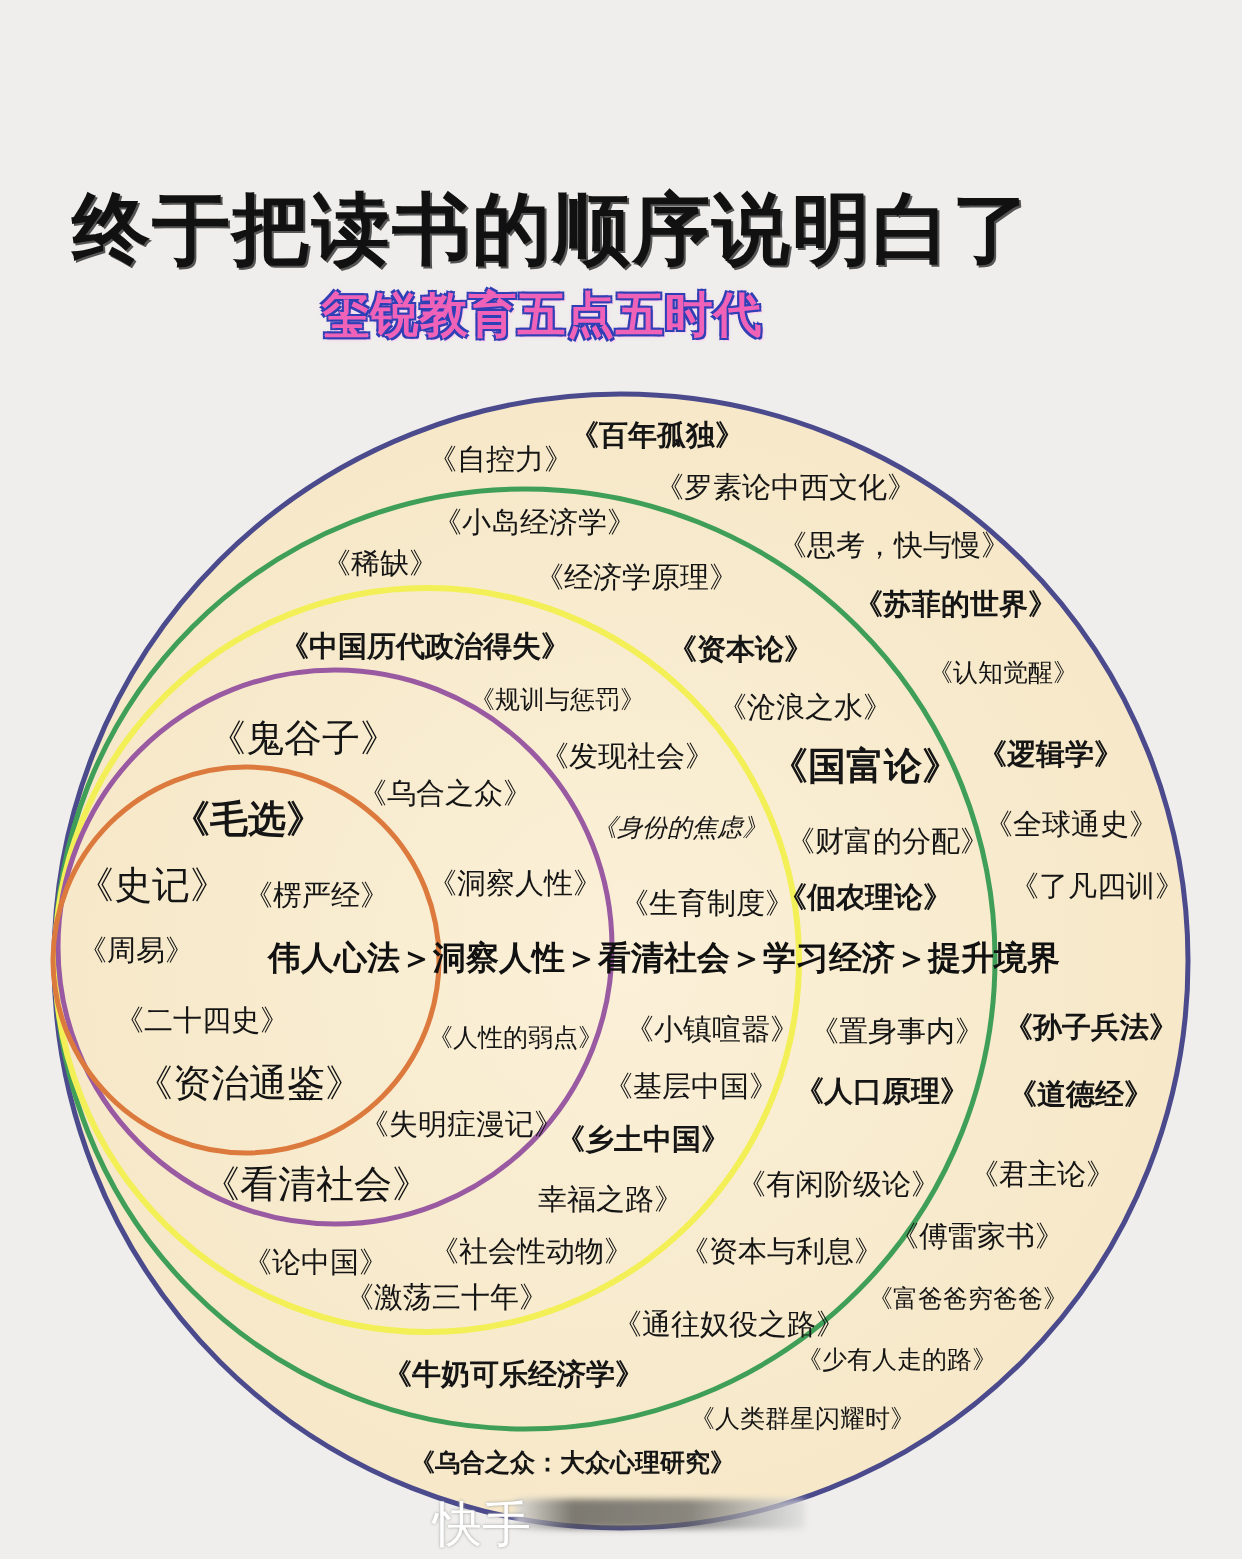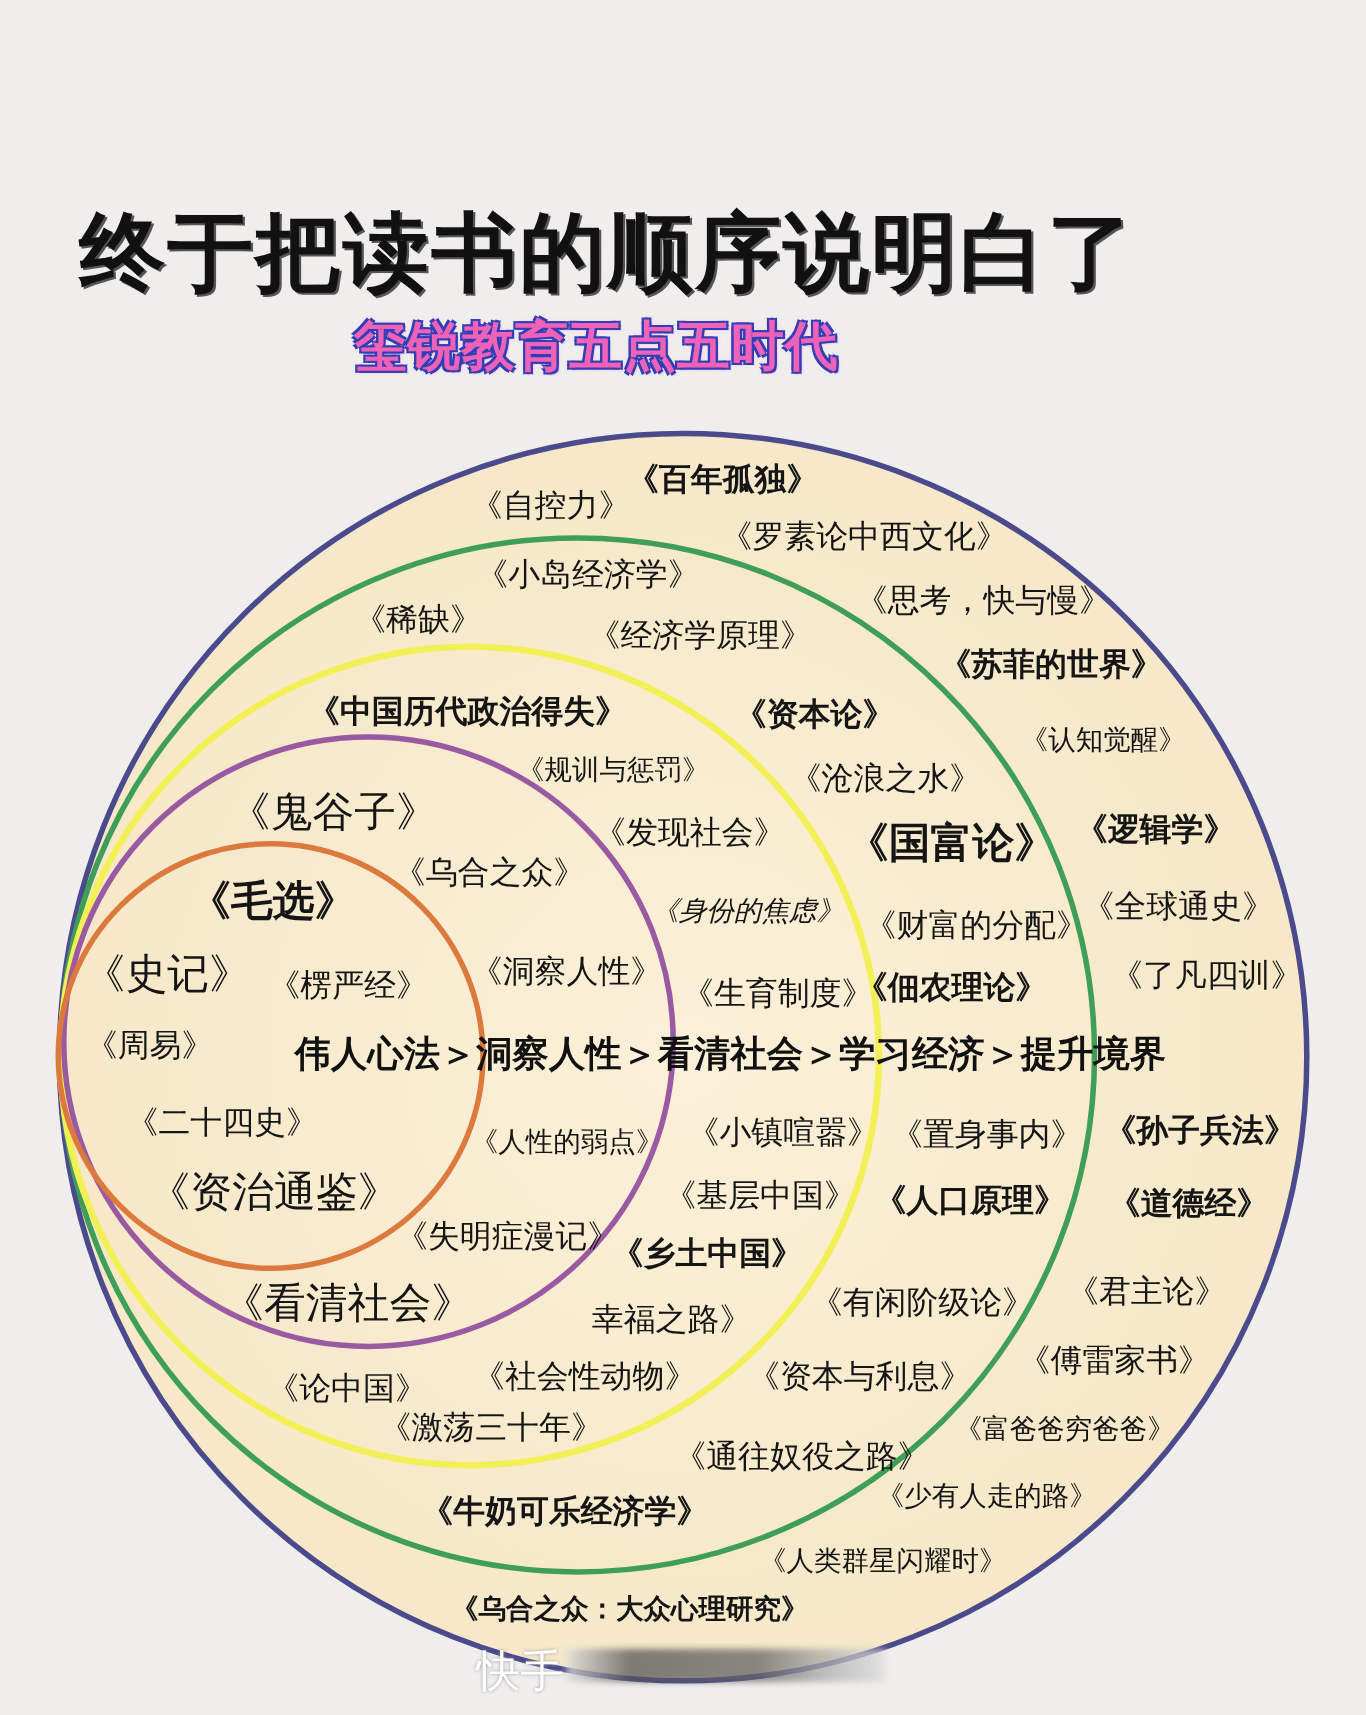--- a/index.html
+++ b/index.html
@@ -28,21 +28,21 @@
   }
   .s { font-size: 25px; }
   .m { font-size: 29px; }
   .l { font-size: 38px; }
   .b { font-weight: bold; text-align: right; }
   .flow {
     position: absolute; left: 268px; top: 941px; white-space: nowrap;
     font-size: 33px; font-weight: bold; line-height: 1; color: #111;
   }
   .watermark {
-    position: absolute; left: 433px; top: 1492px; font-size: 40px; color: #fff;
+    position: absolute; left: 433px; top: 1492px; font-size: 49px; color: #fff;
     text-shadow: 0 0 3px #999; white-space: nowrap;
   }
   .blurbar {
     position: absolute; left: 515px; top: 1499px; width: 290px; height: 30px;
     background: linear-gradient(90deg, #ddd 0%, #555 20%, #666 60%, #aaa 80%, #ddd 100%);
     filter: blur(3px); opacity: 0.75;
   }
 </style>
 </head>
 <body>
@@ -111,21 +111,21 @@
 <div class="lbl m" style="left:655px;top:473px;">《罗素论中西文化》</div>
 <div class="lbl m" style="left:778px;top:531px;">《思考，快与慢》</div>
 <div class="lbl m b" style="left:854px;top:590px;">《苏菲的世界》</div>
 <div class="lbl s" style="left:928px;top:660px;">《认知觉醒》</div>
 <div class="lbl m b" style="left:978px;top:740px;">《逻辑学》</div>
 <div class="lbl m" style="left:984px;top:810px;">《全球通史》</div>
 <div class="lbl m" style="left:1010px;top:872px;">《了凡四训》</div>
 <div class="lbl m b" style="left:1004px;top:1013px;">《孙子兵法》</div>
 <div class="lbl m b" style="left:1008px;top:1080px;">《道德经》</div>
 <div class="lbl m" style="left:970px;top:1160px;">《君主论》</div>
-<div class="lbl m" style="left:926px;top:1222px;">《傅雷家书》</div>
+<div class="lbl m" style="left:890px;top:1222px;">《傅雷家书》</div>
 <div class="lbl s" style="left:868px;top:1286px;">《富爸爸穷爸爸》</div>
 <div class="lbl s" style="left:797px;top:1347px;">《少有人走的路》</div>
 <div class="lbl s" style="left:690px;top:1406px;">《人类群星闪耀时》</div>
 <div class="lbl s b" style="left:410px;top:1450px;">《乌合之众：大众心理研究》</div>
 
 <div class="flow">
   <span>伟人心法</span><span>＞</span><span>洞察人性</span><span>＞</span><span>看清社会</span><span>＞</span><span>学习经济</span><span>＞</span><span>提升境界</span>
 </div>
 
 <div class="blurbar"></div>

